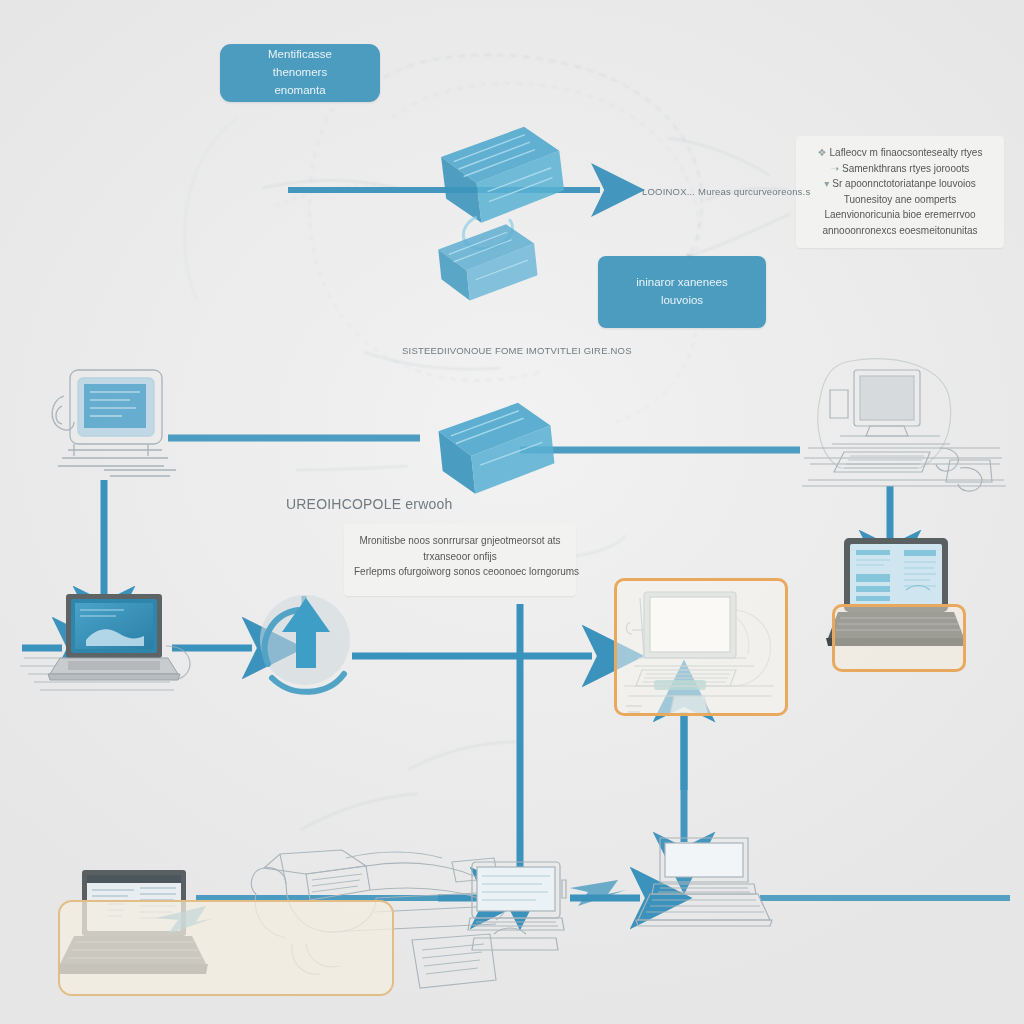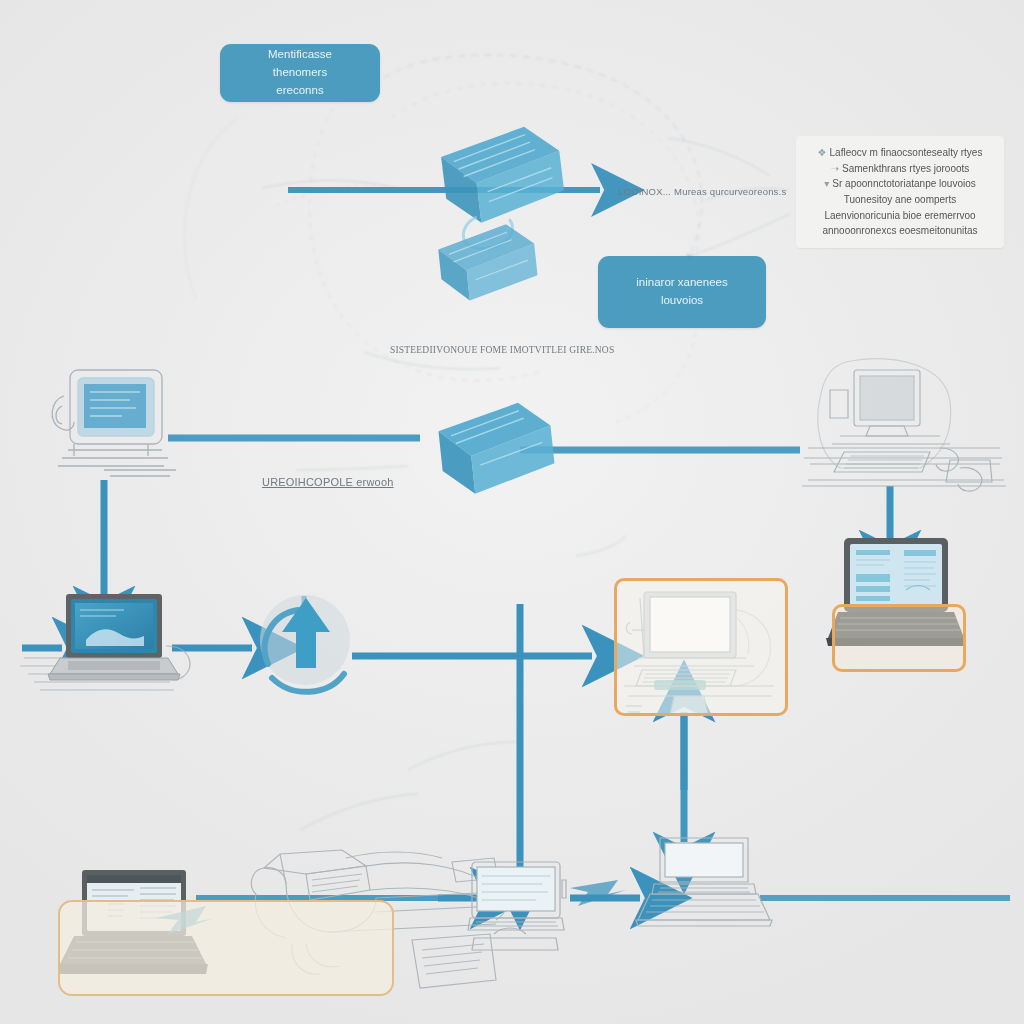--- a/index.html
+++ b/index.html
@@ -25,30 +25,30 @@
     padding:8px 20px;
     filter:blur(.35px);
   }
   .teal-box .ln{display:block;line-height:1.55;}
 
   .note{
     background:#f3f3f1;border-radius:4px;
     text-align:center;color:#4a4a4a;
     box-shadow:0 1px 2px rgba(0,0,0,.07);
     padding:9px 10px;
-    display:flex;flex-direction:column;justify-content:space-between;
+    display:flex;flex-direction:column;justify-content:flex-start;
     filter:blur(.4px);
   }
   .note .ln{display:block;line-height:1.55;white-space:nowrap;}
   .note.bul .ln{text-align:center;}
   .note .bmark{color:#8a9aa4;margin-right:3px;}
 
   .inline-label{
     position:absolute;color:#707a80;white-space:nowrap;
-    filter:blur(.5px);letter-spacing:.2px;
+    filter:blur(.5px);letter-spacing:.2px;margin-left:24px;
   }
 
   
   .fuzz{opacity:.92;}
 
   
   .panel-orange{
     position:absolute;border:3px solid #e8a95e;border-radius:10px;
     background:rgba(246,244,238,.55);
   }
@@ -435,39 +435,44 @@
     </g>
   </svg>
 
   <div class="panel-orange" style="left:614px;top:578px;width:168px;height:132px;"></div>
   <div class="panel-orange" style="left:832px;top:604px;width:128px;height:62px;border-width:3px;background:rgba(246,238,220,.45);"></div>
   <div class="panel-cream" style="left:58px;top:900px;width:332px;height:92px;"></div>
 
   <div class="node teal-box fuzz" style="left:220px;top:44px;width:160px;height:58px;font-size:11.5px;">
     <div>
       <span class="ln">Mentificasse thenomers</span>
-      <span class="ln">ereconns</span>
+      <span class="ln">enomanta</span>
     </div>
   </div>
 
-  <div class="node teal-box fuzz" style="left:598px;top:256px;width:168px;height:72px;font-size:11.5px;">
+  <div class="node teal-box fuzz" style="left:598px;top:256px;width:168px;height:72px;font-size:11.5px;border-radius:8px;">
     <div>
       <span class="ln">ininaror xanenees louvoios</span>
     </div>
   </div>
 
 
   <div class="node note bul fuzz" style="left:796px;top:136px;width:208px;height:112px;font-size:10px;">
     <span class="ln"><span class="bmark">❖</span><span>Lafleocv m finaocsontesealty rtyes</span></span>
     <span class="ln"><span class="bmark">➝</span><span>Samenkthrans rtyes jorooots</span></span>
     <span class="ln"><span class="bmark">▾</span><span>Sr apoonnctotoriatanpe louvoios</span></span>
     <span class="ln">Tuonesitoy ane oomperts</span>
     <span class="ln">Laenvionoricunia bioe eremerrvoo</span>
     <span class="ln">annooonronexcs eoesmeitonunitas</span>
   </div>
 
+  <div class="node note fuzz" style="left:344px;top:524px;width:232px;height:72px;font-size:10px;">
+    <span class="ln">Mronitisbe noos sonrrursar gnjeotmeorsot ats</span>
+    <span class="ln">trxanseoor onfijs</span>
+    <span class="ln">Ferlepms ofurgoiworg sonos ceoonoec lorngorums</span>
+  </div>
 
 
   <span class="inline-label" style="left:618px;top:186px;font-size:9.5px;">LOOINOX... Mureas qurcurveoreons.s</span>
-  <span class="inline-label" style="left:390px;top:345px;font-size:9.5px;font-family:Liberation Serif, serif;">SISTEEDIIVONOUE FOME IMOTVITLEI GIRE.NOS</span>
-  <span class="inline-label" style="left:262px;top:476px;font-size:11px;text-decoration:underline;">UREOIHCOPOLE erwooh</span>
+  <span class="inline-label" style="left:378px;top:345px;font-size:9.5px;">SISTEEDIIVONOUE FOME IMOTVITLEI GIRE.NOS</span>
+  <span class="inline-label" style="left:262px;top:496px;font-size:14px;">UREOIHCOPOLE erwooh</span>
 
 </div>
 
 </body></html>

